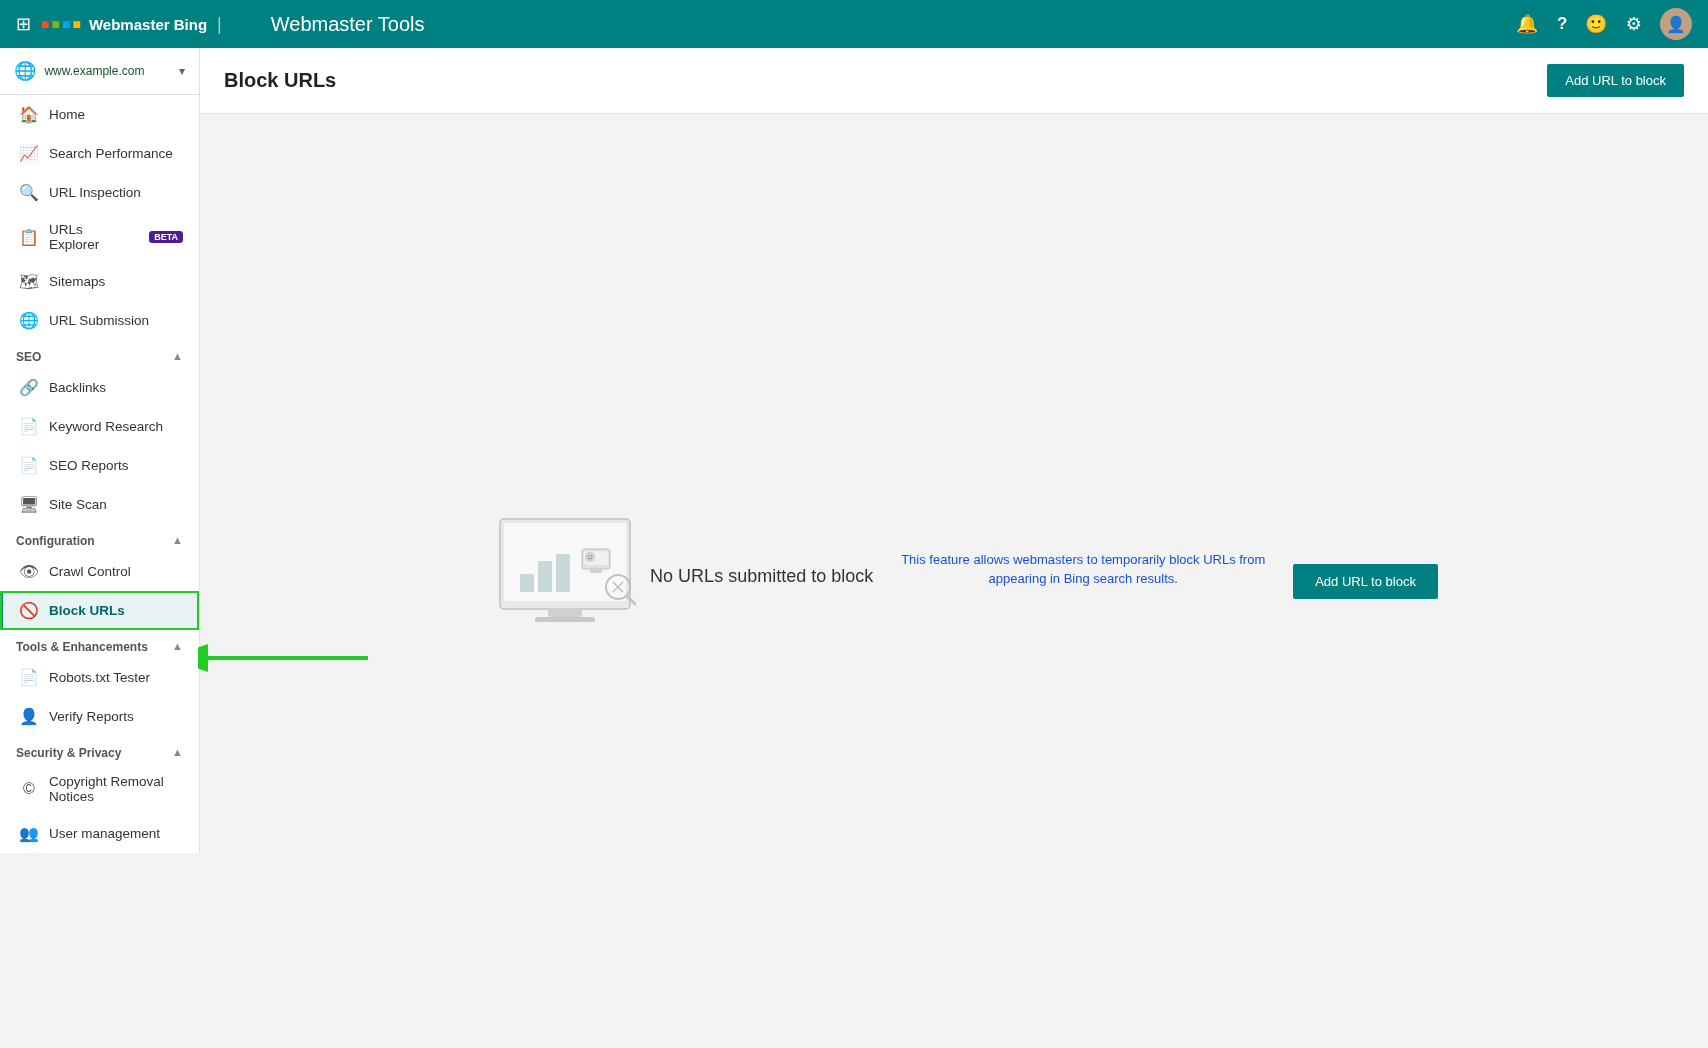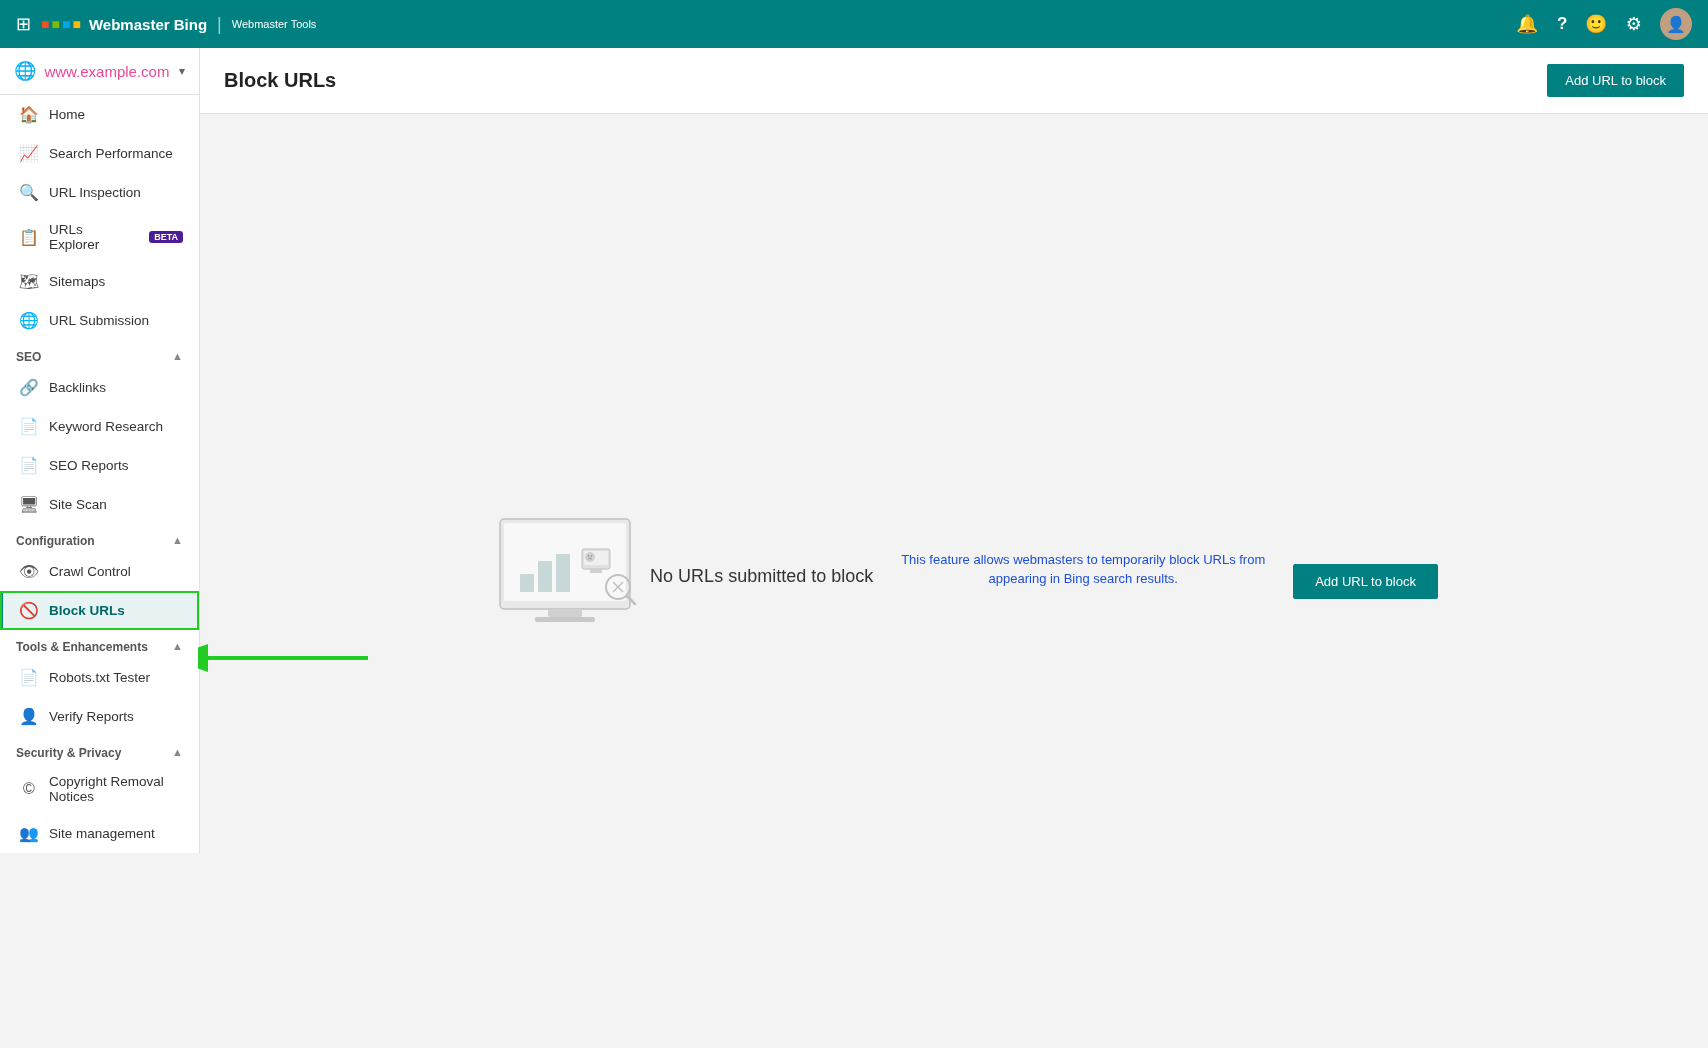--- a/index.html
+++ b/index.html
@@ -27,21 +27,22 @@
       color: white;
       font-size: 15px;
       font-weight: 600;
     }
     .topbar-divider {
       color: rgba(255,255,255,0.6);
       font-size: 18px;
     }
     .topbar-subtitle {
       color: white;
-      font-size: 11px;
+      font-size: 20px;
+      margin-left: 39px;
     }
     .topbar-right {
       display: flex;
       align-items: center;
       gap: 18px;
     }
     .topbar-icon {
       color: white;
       font-size: 18px;
       cursor: pointer;
@@ -81,22 +82,22 @@
       border-bottom: 1px solid #e0e0e0;
       cursor: pointer;
       gap: 8px;
     }
     .site-selector-globe {
       color: #008080;
       font-size: 18px;
     }
     .site-selector-url {
       flex: 1;
-      font-size: 15px;
-      color: #ec4899;
+      font-size: 12px;
+      color: #14532d;
       overflow: hidden;
       text-overflow: ellipsis;
       white-space: nowrap;
     }
     .site-selector-chevron {
       color: #666;
       font-size: 12px;
     }
 
     .nav-item {
@@ -370,21 +371,21 @@
         <span class="nav-section-chevron">▲</span>
       </div>
 
       <div class="nav-item">
         <span class="nav-item-icon">©</span>
         <span>Copyright Removal Notices</span>
       </div>
 
       <div class="nav-item">
         <span class="nav-item-icon">👥</span>
-        <span>Site management</span>
+        <span>User management</span>
       </div>
 
     </div>
 
     <div class="arrow-annotation">
       <svg width="180" height="40" viewBox="0 0 180 40">
         <defs>
           <marker id="arrowhead" markerWidth="10" markerHeight="7" refX="0" refY="3.5" orient="auto">
             <polygon points="0 0, 10 3.5, 0 7" fill="#22cc22"></polygon>
           </marker>

